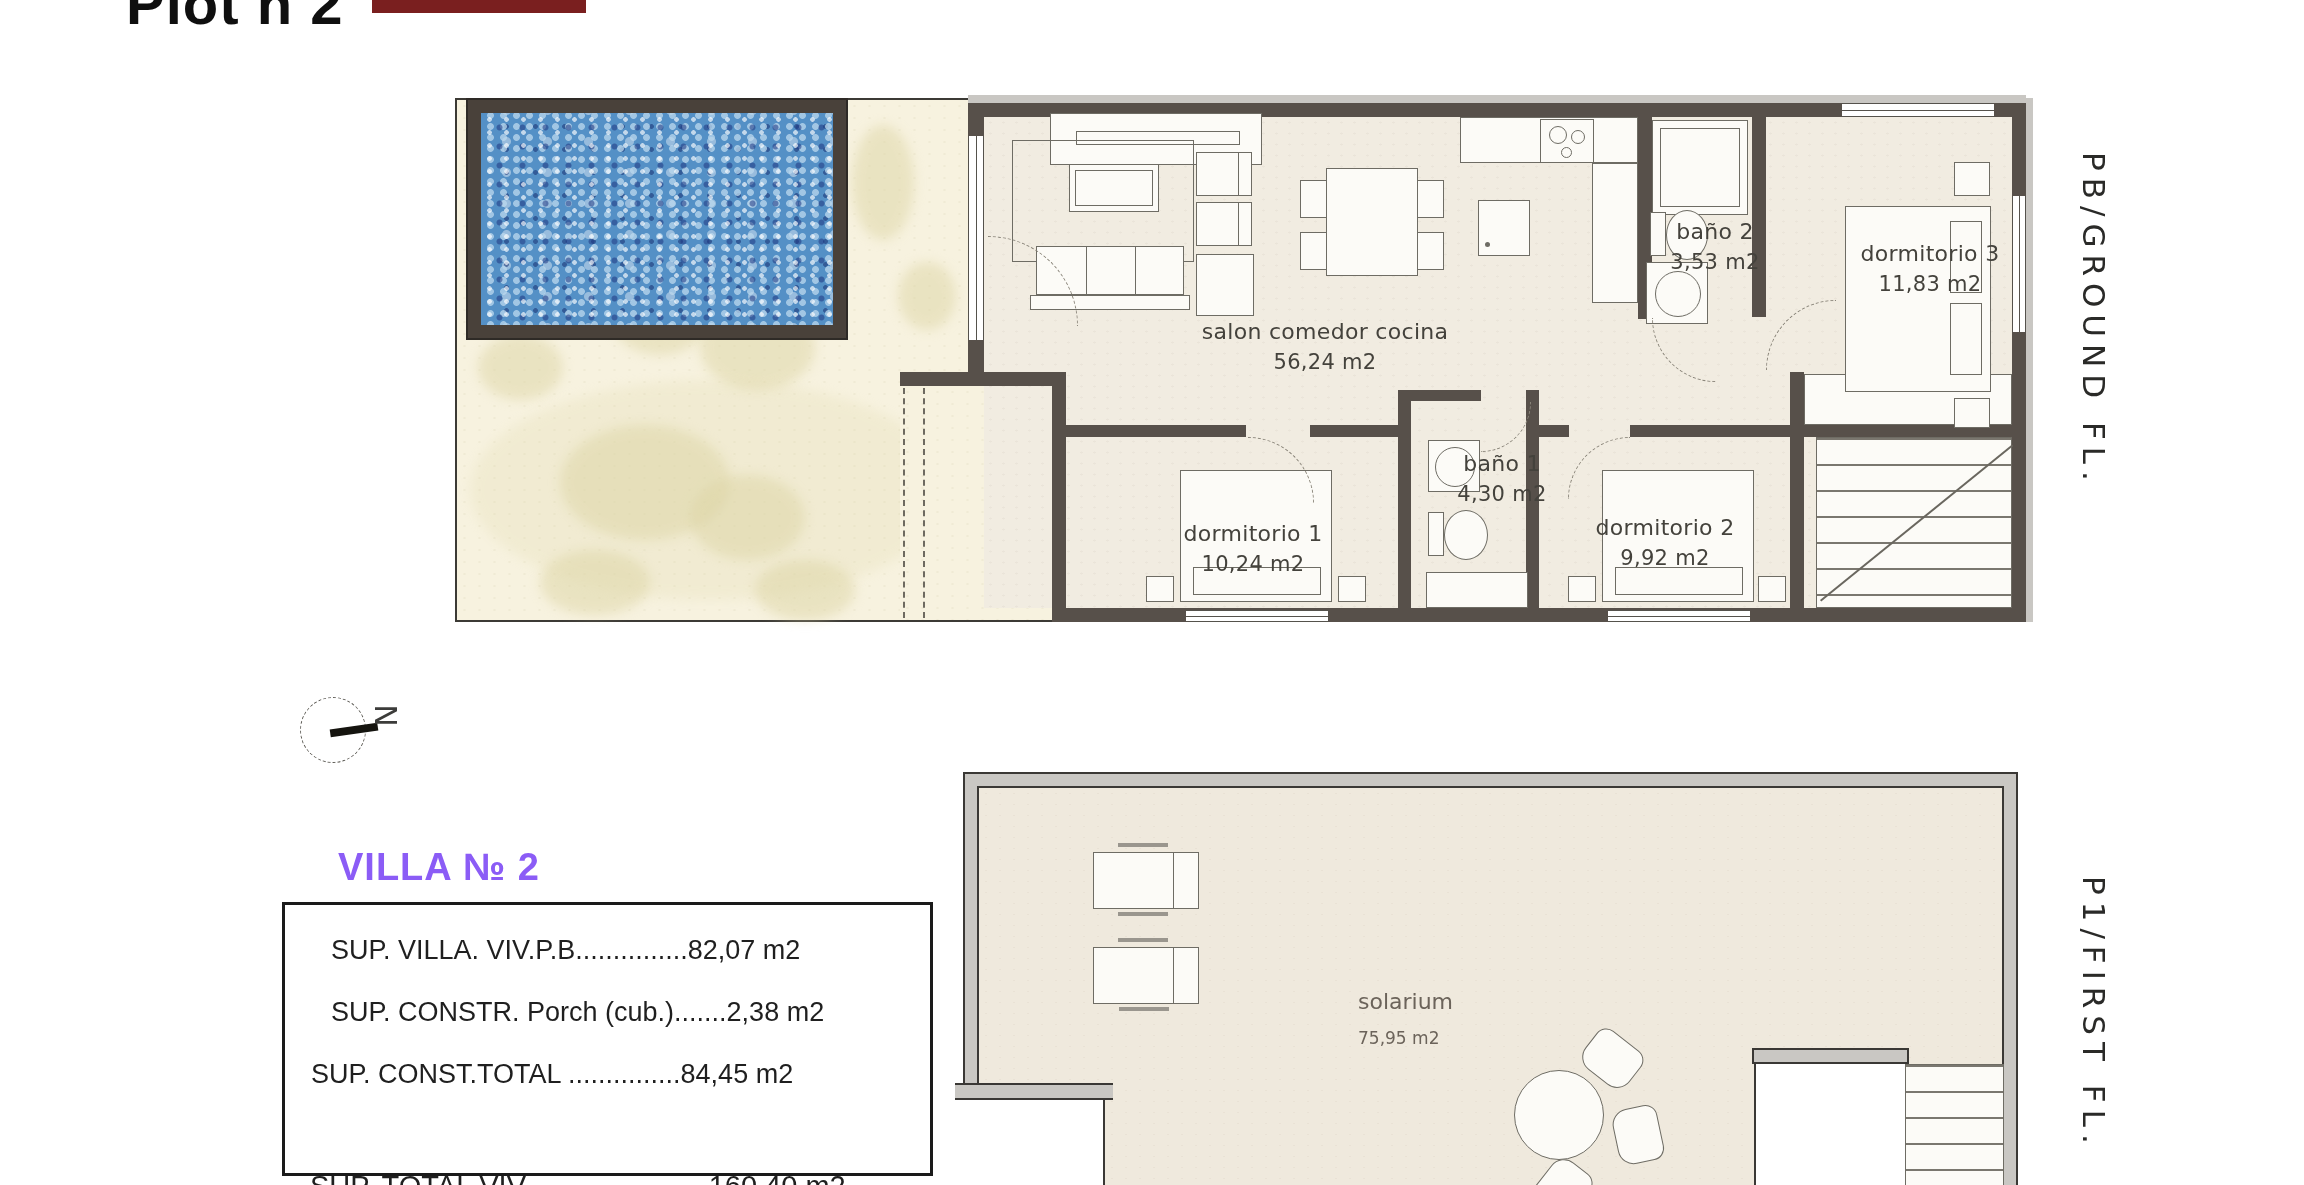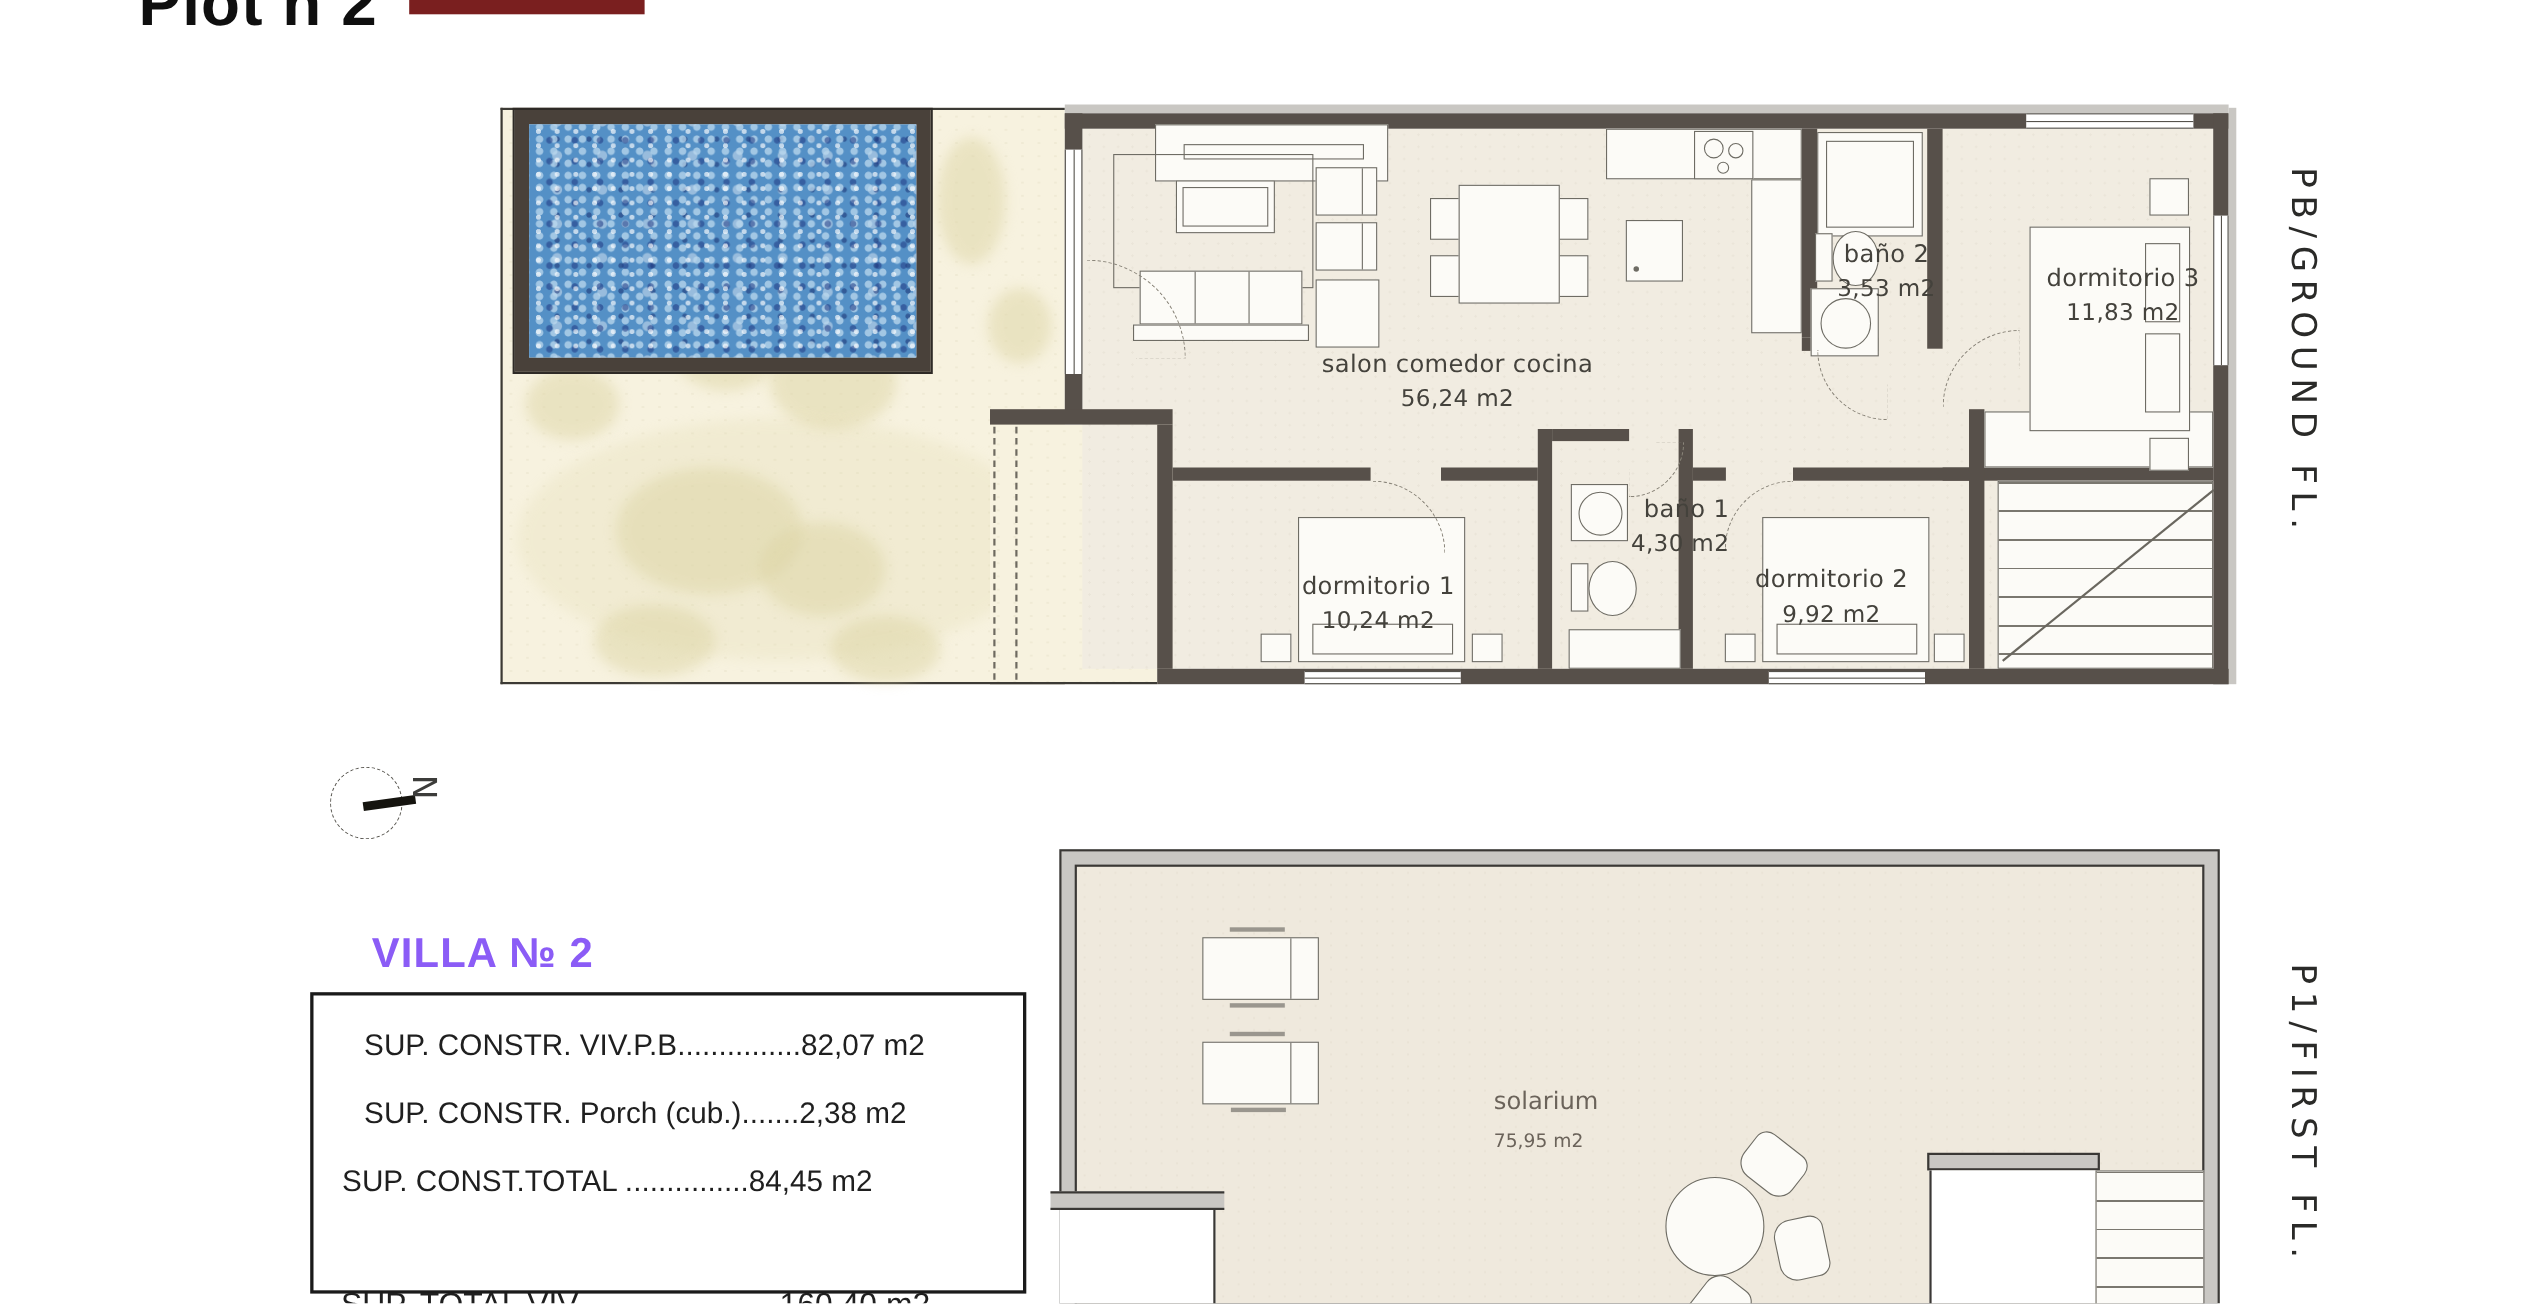--- a/index.html
+++ b/index.html
@@ -219,21 +219,21 @@
     <span class="ar">3,53 m2</span>
   </div>
   <div class="a rlabel" style="left:1840px;top:238px;width:180px;">
     <span class="nm">dormitorio 3</span>
     <span class="ar">11,83 m2</span>
   </div>
   <div class="a rlabel" style="left:1168px;top:518px;width:170px;">
     <span class="nm">dormitorio 1</span>
     <span class="ar">10,24 m2</span>
   </div>
-  <div class="a rlabel" style="left:1432px;top:448px;width:140px;text-align:right;">
+  <div class="a rlabel" style="left:1432px;top:448px;width:140px;">
     <span class="nm">baño 1</span>
     <span class="ar">4,30 m2</span>
   </div>
   <div class="a rlabel" style="left:1580px;top:512px;width:170px;">
     <span class="nm">dormitorio 2</span>
     <span class="ar">9,92 m2</span>
   </div>
 
   <div class="a" style="left:300px;top:697px;width:64px;height:64px;border:1.6px dashed #5c5a54;border-radius:50%;"></div>
   <div class="a" style="left:330px;top:726px;width:48px;height:8px;background:#15140f;transform:rotate(-8deg);"></div>
@@ -272,19 +272,19 @@
 
   <div class="a" style="left:1752px;top:1048px;width:157px;height:16px;background:var(--wall-gray);border:2px solid var(--wall-dark);box-sizing:border-box;"></div>
   <div class="a" style="left:1754px;top:1064px;width:151px;height:130px;background:#fff;border-left:2px solid var(--wall-dark);box-sizing:border-box;"></div>
   <div class="a treads" style="left:1905px;top:1064px;width:99px;height:130px;"></div>
 
   <div class="a vlabel" style="left:2076px;top:152px;">PB/GROUND FL.</div>
   <div class="a vlabel" style="left:2076px;top:876px;">P1/FIRST FL.</div>
 
   <div class="a vtitle" style="left:338px;top:846px;">VILLA № 2</div>
   <div class="a vbox" style="left:282px;top:902px;width:645px;height:268px;">
-    <span class="vrow" style="left:46px;top:30px;">SUP. CONSTR. VIV.P.B...............82,07 m2</span>
+    <span class="vrow" style="left:46px;top:30px;">SUP. VILLA. VIV.P.B...............82,07 m2</span>
     <span class="vrow" style="left:46px;top:92px;">SUP. CONSTR. Porch (cub.).......2,38 m2</span>
     <span class="vrow" style="left:26px;top:154px;">SUP. CONST.TOTAL ...............84,45 m2</span>
   </div>
   <div class="a vfoot" style="left:310px;top:1170px;">SUP. TOTAL VIV.......................160,40 m2</div>
 
 </div>
 
 </body></html>

